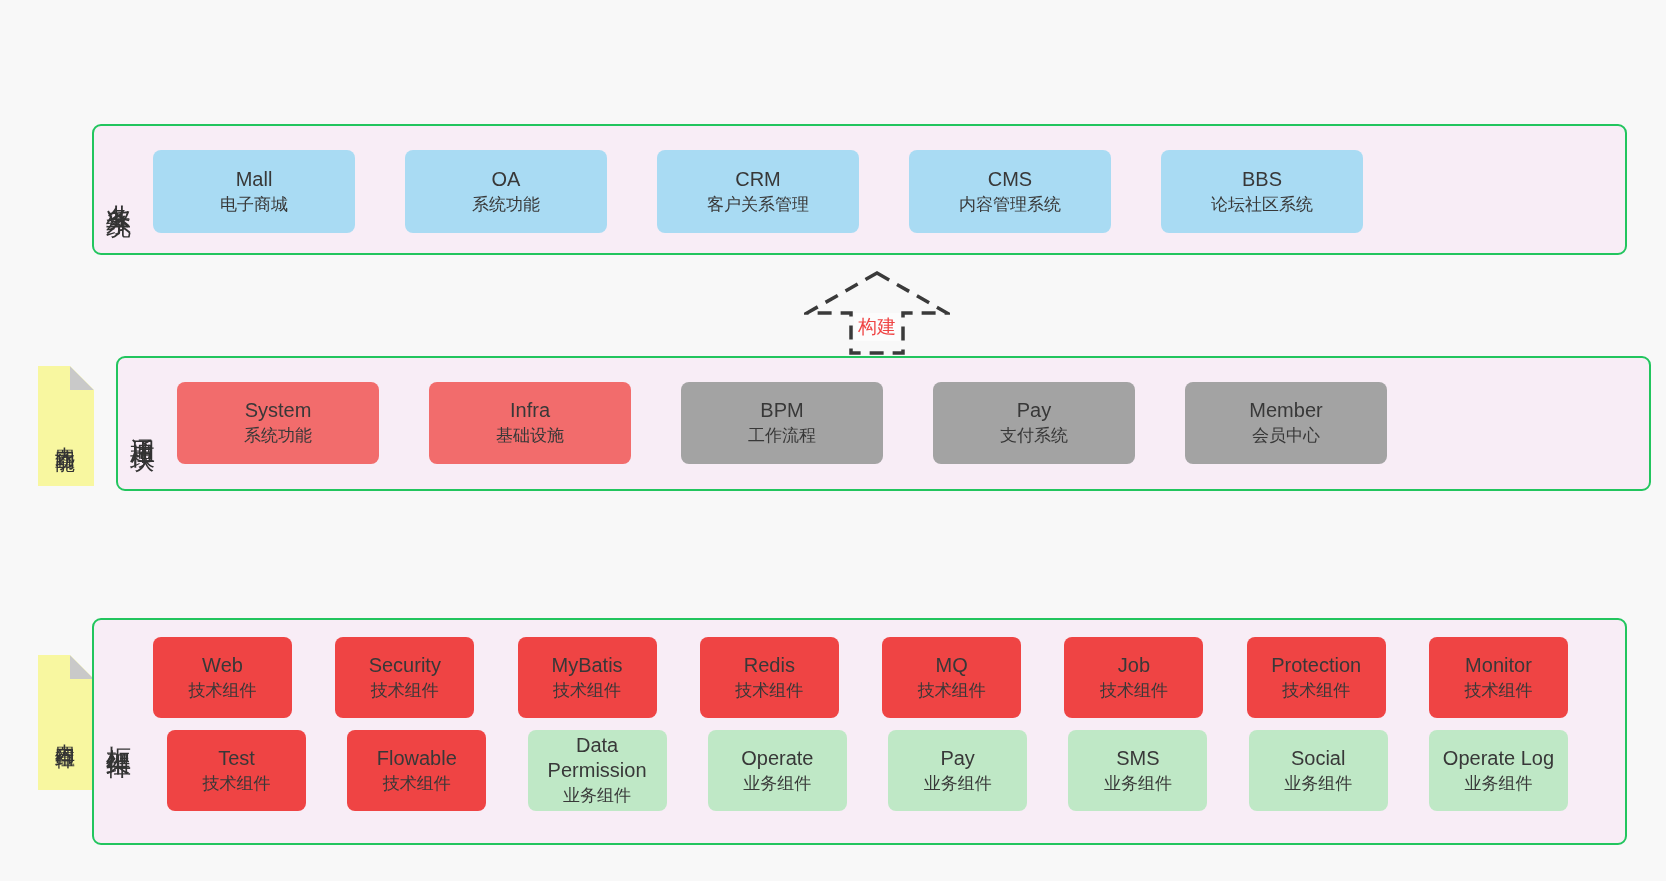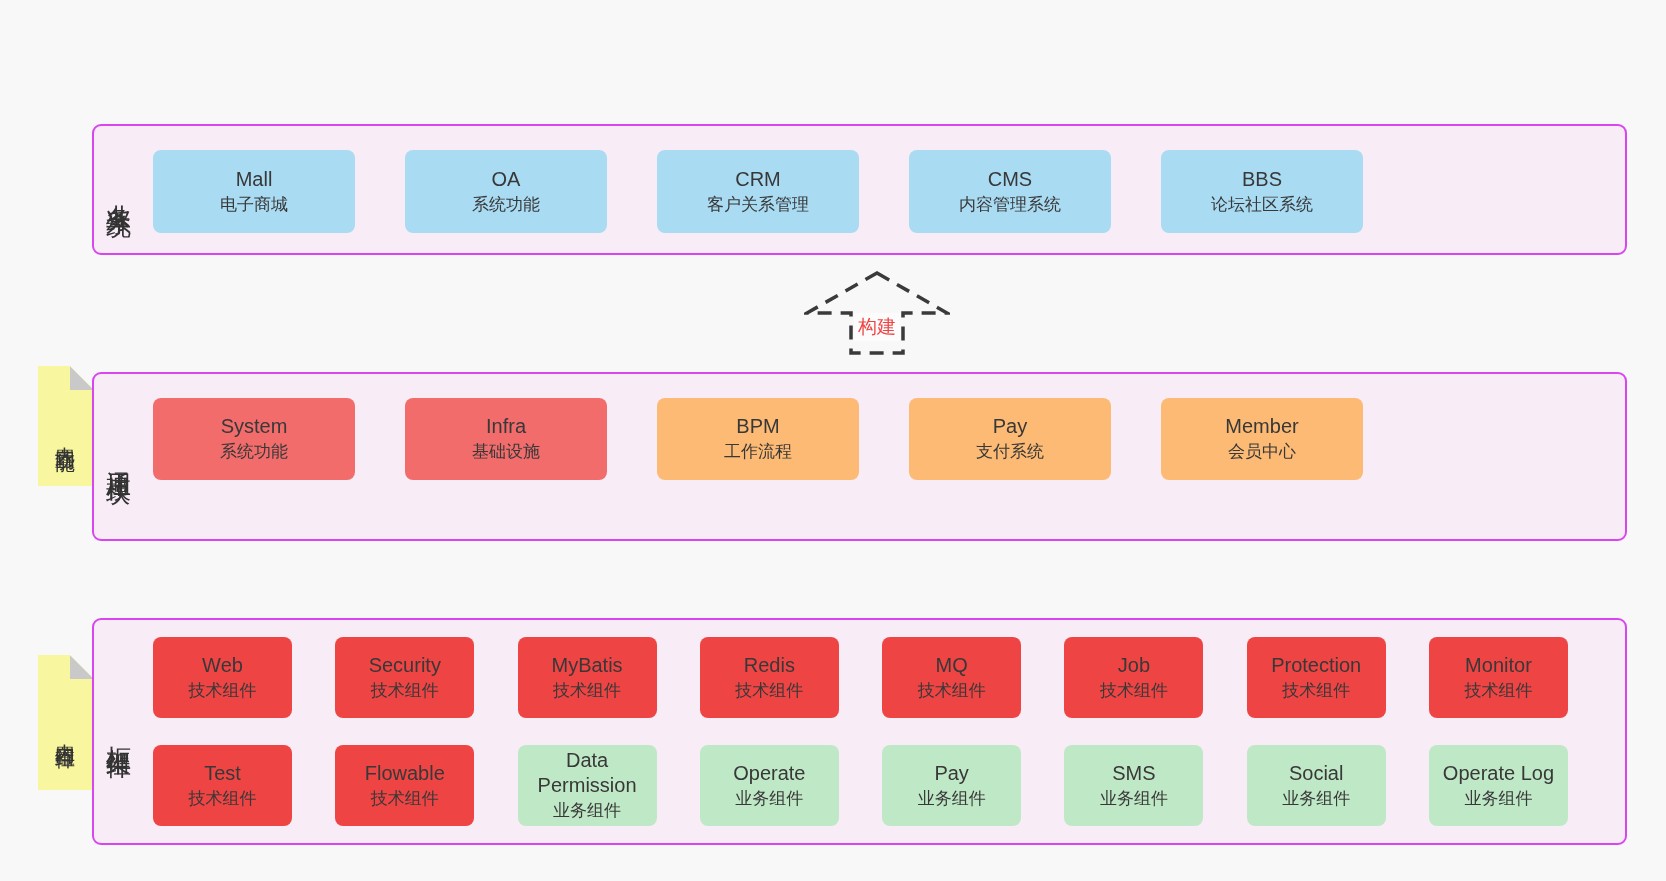--- a/index.html
+++ b/index.html
@@ -4,54 +4,54 @@
 <style>
   html,body { margin:0; padding:0; background:#f8f8f8; }
   .canvas {
     position:relative; width:1666px; height:881px;
     background:#f8f8f8; overflow:hidden;
     font-family:"Liberation Sans","DejaVu Sans",sans-serif;
     color:#383838;
   }
   .section {
     position:absolute; left:92px; width:1535px;
-    background:#f8edf6; border:2px solid #d946ef; border-radius:9px;
+    background:#f8edf6; border:2px solid #22c55e; border-radius:9px;
     box-sizing:border-box; z-index:2;
   }
   #sec-business { top:124px; height:131px; }
-  #sec-modules  { top:372px; height:169px; }
+  #sec-modules  { top:356px; height:135px;margin-left:24px; }
   #sec-framework{ top:618px; height:227px; }
 
   .vlabel {
     position:absolute; left:9px; top:50%; transform:translateY(-50%);
     writing-mode:vertical-rl; text-orientation:upright;
     font-size:25px; letter-spacing:3px; color:#333; white-space:nowrap;
   }
 
   .row6 { position:absolute; left:59px; display:flex; gap:50px; }
   #sec-business .row6 { top:24px; }
   #sec-modules  .row6 { top:24px; }
   .row6 .box { width:202px; height:83px; }
   #sec-modules .row6 .box { height:82px; }
 
   .row8 { position:absolute; left:59px; right:57px; display:flex; justify-content:space-between; }
   .row8-1 { top:17px; }
-  .row8-2 { top:125px; }
+  .row8-2 { top:110px;margin-left:14px; }
   .row8 .box { width:139px; height:81px; }
 
   .box {
     border-radius:8px; display:flex; flex-direction:column;
     align-items:center; justify-content:center; text-align:center;
     box-sizing:border-box; padding:2px;
   }
   .box .name { font-size:20px; line-height:25px; }
   .box .desc { font-size:17px; line-height:25px; }
   .blue       { background:#a9dbf3; }
   .red        { background:#f26c6c; }
-  .pink       { background:#fdba74; }
+  .pink       { background:#a3a3a3; }
   .green      { background:#ef4444; }
   .lightgreen { background:#bfe8c6; }
 
   .sticky {
     position:absolute; left:38px; width:56px; background:#f8f7a0;
     clip-path:polygon(0 0, calc(100% - 24px) 0, 100% 24px, 100% 100%, 0 100%);
     display:flex; align-items:center; justify-content:center;
     box-sizing:border-box; padding-top:18px; z-index:1;
   }
   #sticky-functions  { top:366px; height:120px; }

